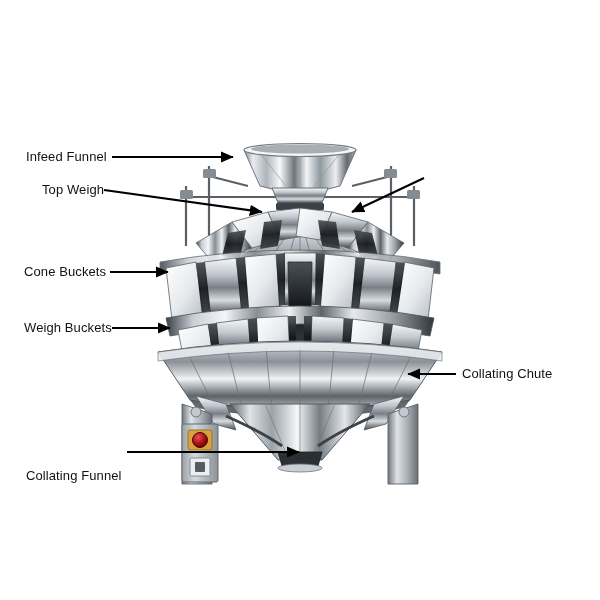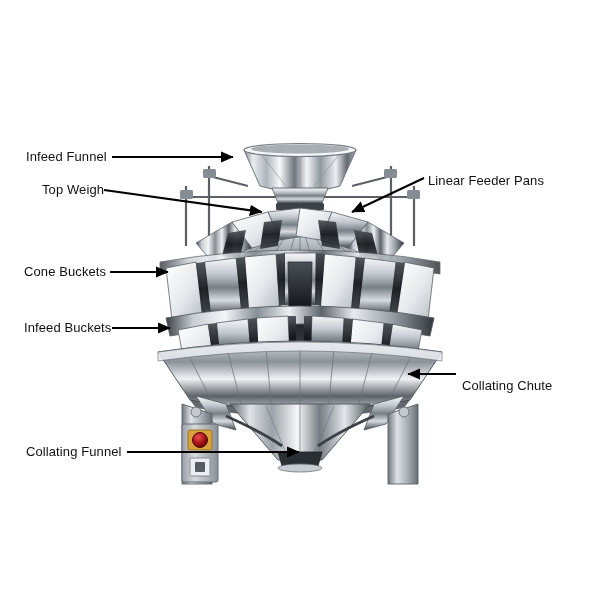--- a/index.html
+++ b/index.html
@@ -307,23 +307,22 @@
       <line x1="456" y1="374" x2="408" y2="374" marker-end="url(#arrowR)"></line>
       <line x1="127" y1="452" x2="299" y2="452" marker-end="url(#arrowR)"></line>
     </g>
   </svg>
 
 
   <div class="label" style="left:26px; top:149px;">Infeed Funnel</div>
 
   <div class="label" style="left:42px; top:182px;">Top Weigh</div>
 
-  <div class="label" style="left:428px; top:173px;">Linear Feeder Pans</div>
 
   <div class="label" style="left:24px; top:264px;">Cone Buckets</div>
 
-  <div class="label" style="left:24px; top:320px;">Infeed Buckets</div>
-
-  <div class="label" style="left:462px; top:366px;margin-top:12px;">Collating Chute</div>
-
-  <div class="label" style="left:26px; top:444px;">Collating Funnel</div>
+  <div class="label" style="left:24px; top:320px;">Weigh Buckets</div>
+
+  <div class="label" style="left:462px; top:366px;">Collating Chute</div>
+
+  <div class="label" style="left:26px; top:468px;">Collating Funnel</div>
 
 </div>
 
 </body></html>

